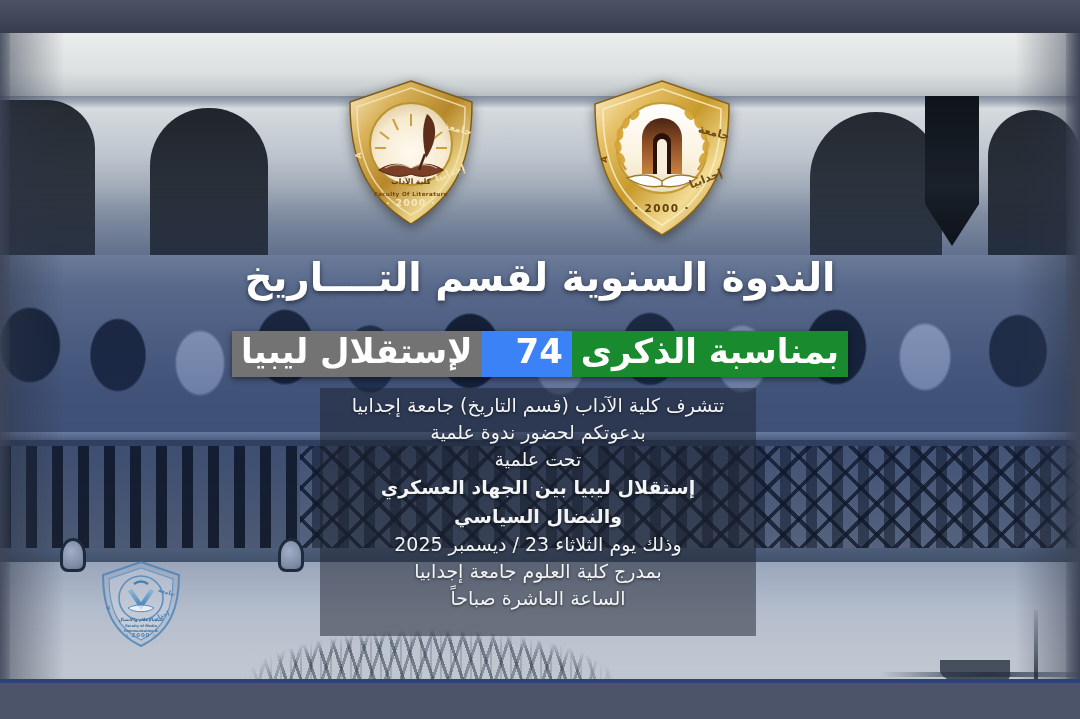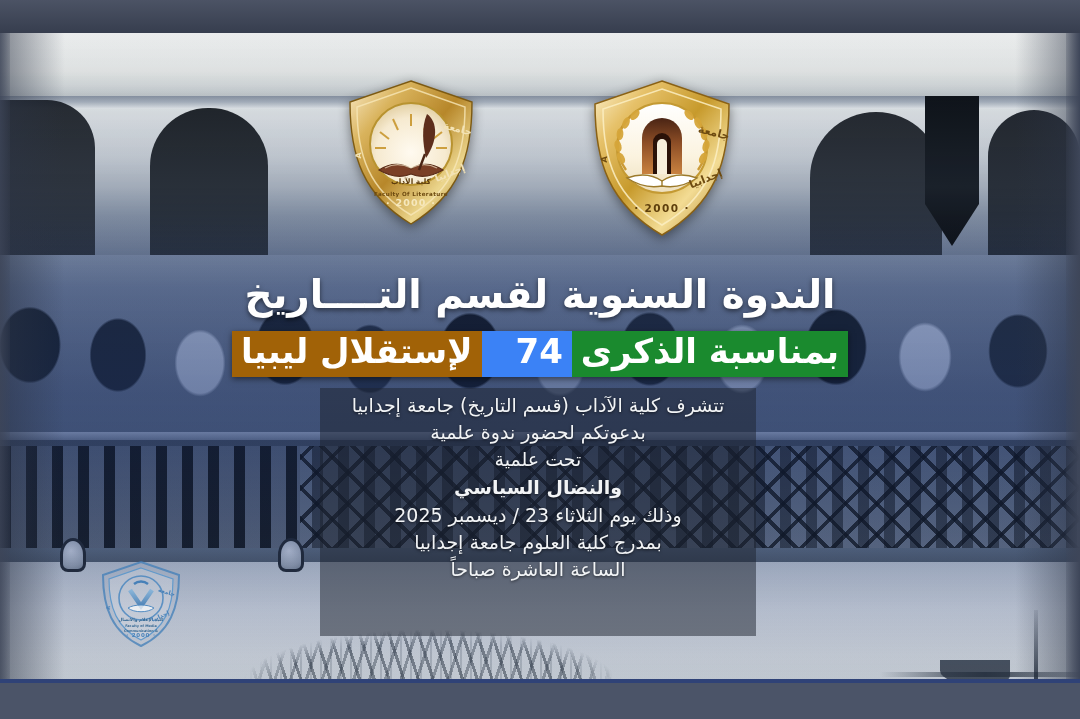--- a/index.html
+++ b/index.html
@@ -174,21 +174,21 @@
   .logos{
     position:absolute;left:0;top:78px;width:100%;height:185px;
     display:flex;justify-content:center;align-items:flex-start;gap:108px;
     pointer-events:none;
   }
   .crest{position:relative;pointer-events:auto;}
   .crest svg{display:block;filter:drop-shadow(0 3px 6px rgba(0,0,0,.45));}
 
   
   .title-main{
-    position:absolute;left:0;top:272px;width:100%;
+    position:absolute;left:0;top:255px;width:100%;
     text-align:center;
     color:#ffffff;
     font-size:39px;font-weight:bold;
     letter-spacing:0px;
     text-shadow:0 2px 5px rgba(0,0,0,.55);
     direction:rtl;
     white-space:nowrap;
   }
   .title-flag-wrap{
     position:absolute;left:0;top:331px;width:100%;
@@ -201,21 +201,21 @@
   }
   .seg{
     display:flex;align-items:center;justify-content:center;
     color:#ffffff;font-size:34px;font-weight:bold;
     padding:3px 9px 7px 9px;
     line-height:1.05;
     white-space:nowrap;
   }
   .seg-green{background:#1a8a2e;}
   .seg-red{background:#3b82f6;padding-left:34px;}
-  .seg-black{background:#a16207;}
+  .seg-black{background:#737373;}
 
   
   .body-panel{
     position:absolute;left:320px;top:388px;width:436px;height:248px;
     background:rgba(28,34,46,.50);
   }
   .body-text{
     position:absolute;left:320px;top:392px;width:436px;
     text-align:center;direction:rtl;
     color:#f2f4f6;
@@ -411,20 +411,21 @@
       <span class="seg seg-red">74</span>
       <span class="seg seg-black">لإستقلال ليبيا</span>
     </div>
   </div>
 
   <div class="body-panel"></div>
   <div class="body-text">
     <div class="bt-line">تتشرف كلية الآداب (قسم التاريخ) جامعة إجدابيا</div>
     <div class="bt-line">بدعوتكم لحضور ندوة علمية</div>
     <div class="bt-line">تحت علمية</div>
+    <div class="bt-line bold">إستقلال ليبيا بين الجهاد العسكري</div>
     <div class="bt-line bold">والنضال السياسي</div>
     <div class="bt-line spaced">وذلك يوم الثلاثاء  23  /  ديسمبر 2025</div>
     <div class="bt-line">بمدرج كلية العلوم جامعة إجدابيا</div>
     <div class="bt-line">الساعة العاشرة صباحاً</div>
   </div>
 
   <div class="footer-crest">
     <svg width="86" height="88" viewBox="0 0 86 88" role="img">
       <defs>
         <linearGradient id="gblue" x1="0" y1="0" x2="0" y2="1">

